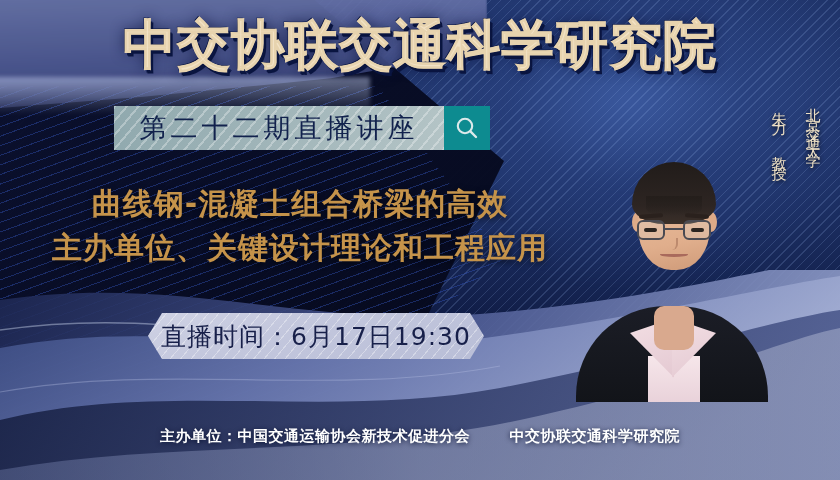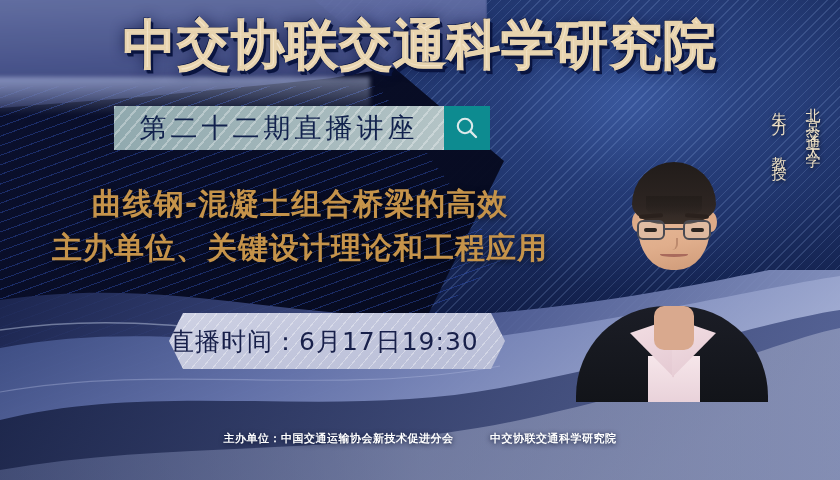--- a/index.html
+++ b/index.html
@@ -129,25 +129,25 @@
     font-size:30px; line-height:44px;
     font-weight:700;
     letter-spacing:1px;
     font-family:"DejaVu Sans","Liberation Sans",sans-serif;
     text-shadow:0 2px 6px rgba(0,0,0,.65);
   }
   .topic-l2{ letter-spacing:1px; }
 
   
   .time-box{
-    position:absolute; left:169px; top:313px;
-    width:336px; height:56px;
+    position:absolute; left:148px; top:313px;
+    width:336px; height:46px;
     background:linear-gradient(160deg,#cfd2e4 0%, #c3c7dd 40%, #b9bed7 100%);
     clip-path:polygon(14px 0, calc(100% - 14px) 0, 100% 50%, calc(100% - 14px) 100%, 14px 100%, 0 50%);
-    display:flex; align-items:center; 
+    display:flex; align-items:center; justify-content:center;
     box-shadow:0 2px 12px rgba(8,16,48,.55);
   }
   .time-box::before{
     content:""; position:absolute; inset:0;
     background-image:repeating-linear-gradient(
       -50deg, rgba(255,255,255,.35) 0px, rgba(255,255,255,.35) 1px,
       rgba(255,255,255,0) 1px, rgba(255,255,255,0) 8px);
   }
   .time-text{
     position:relative; z-index:2;
@@ -235,21 +235,21 @@
   }
   .sp-nose{
     position:absolute; left:90px; top:98px; width:8px; height:12px;
     border-right:2px solid rgba(160,110,85,.55); border-radius:0 0 6px 0;
   }
 
   
   .footer{
     position:absolute; left:0; right:0; bottom:34px;
     text-align:center;
-    color:#ffffff; font-size:11px; letter-spacing:.5px;
+    color:#ffffff; font-size:15px; letter-spacing:.5px;
     font-weight:700;
     font-family:"DejaVu Sans","Liberation Sans",sans-serif;
     text-shadow:0 1px 5px rgba(0,10,40,.85);
   }
   .footer span{ display:inline-block; }
   .footer .gap{ width:28px; }
 </style>
 </head>
 <body>
 

